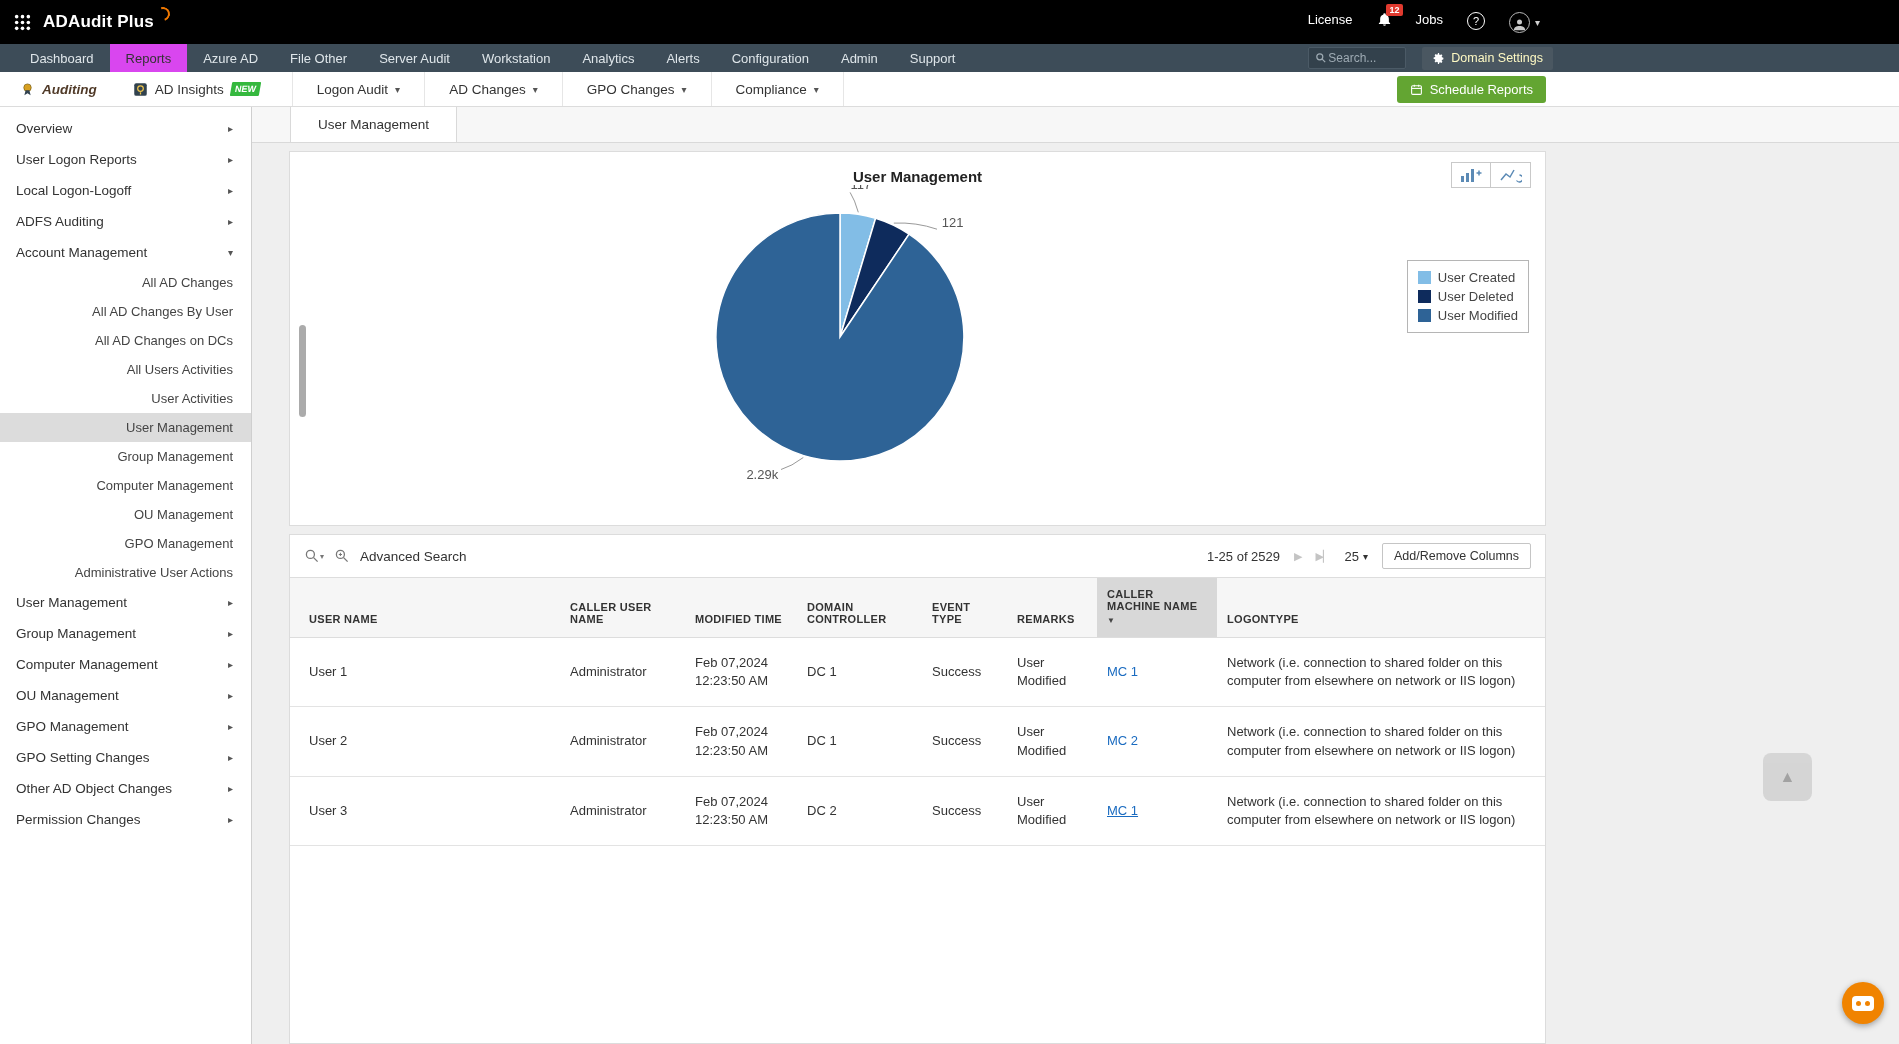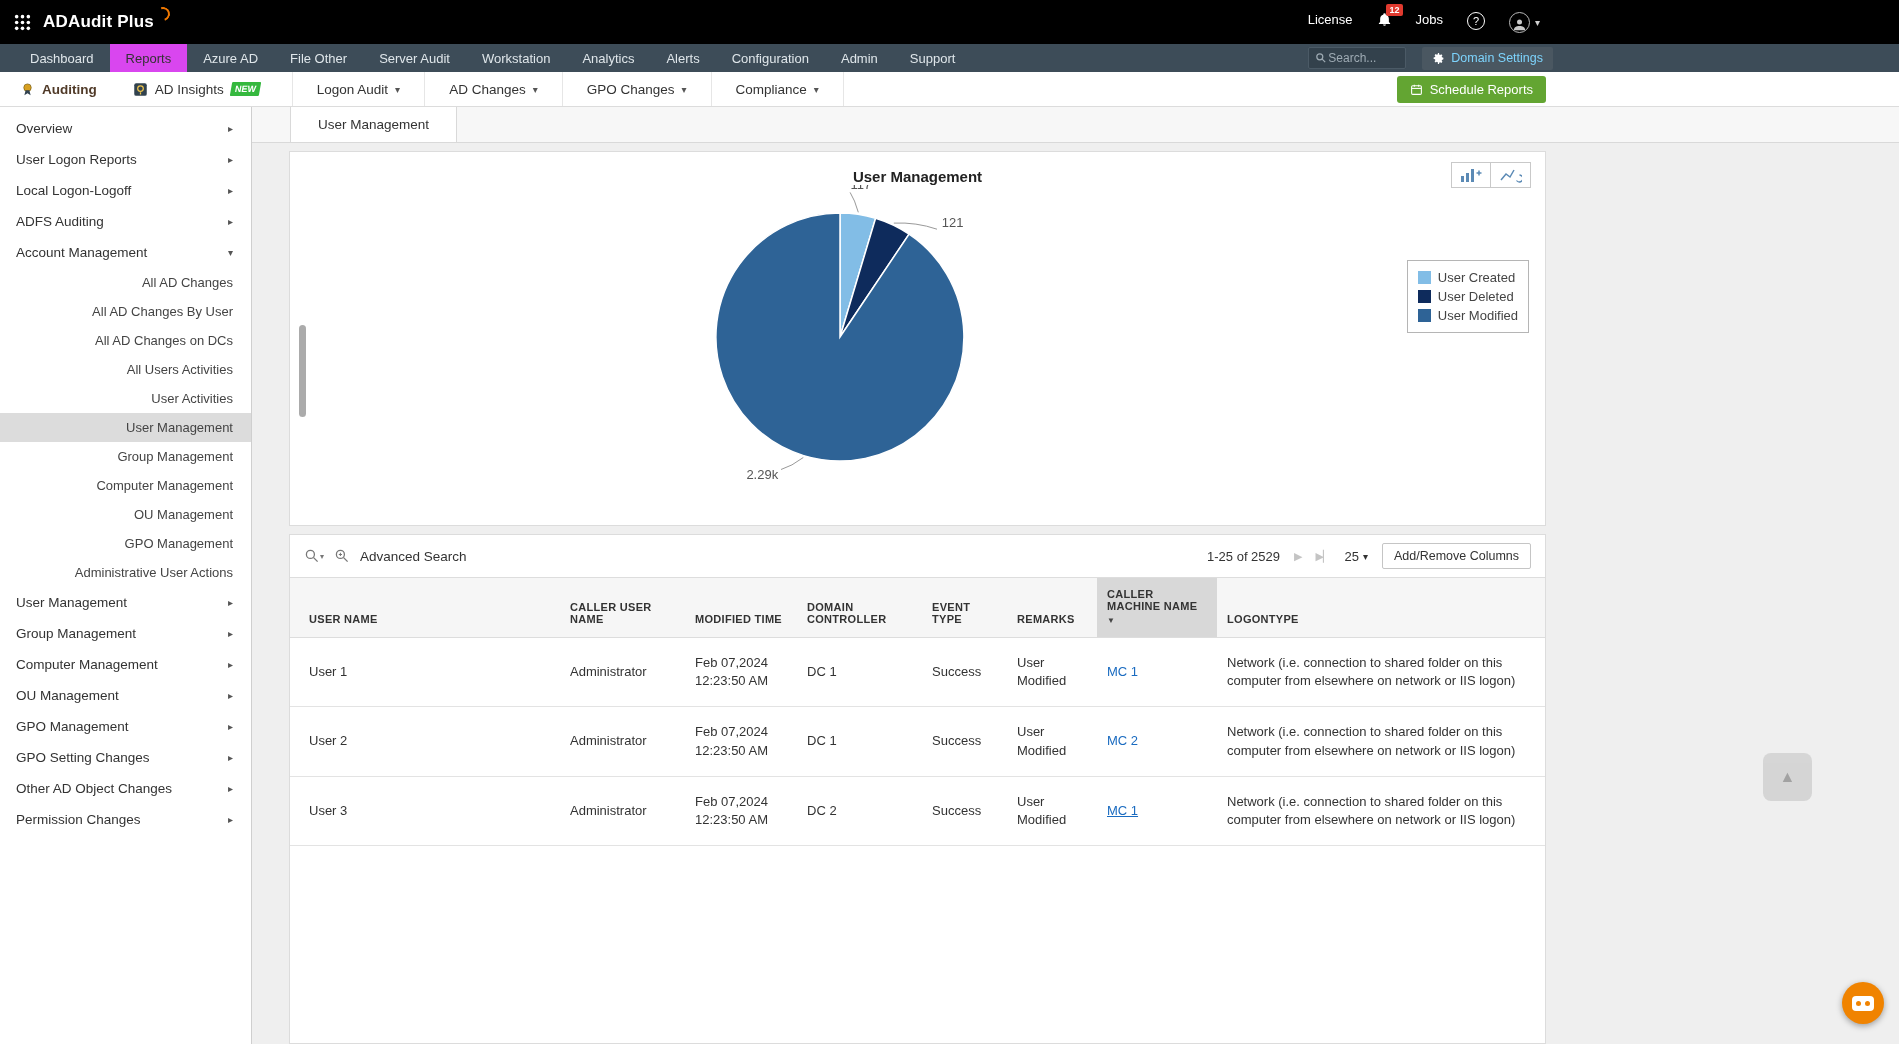--- a/index.html
+++ b/index.html
@@ -22,27 +22,27 @@
 
   
   .navbar { height:28px; background:#3d4c58; display:flex; align-items:stretch; padding-left:14px; }
   .nav-tabs { display:flex; }
   .nav-tab { padding:0 16px; display:flex; align-items:center; color:#dfe6ea; font-size:13px; cursor:pointer; white-space:nowrap; }
   .nav-tab.active { background:#d946ef; color:#333; }
   .nav-right { margin-left:auto; display:flex; align-items:center; gap:16px; margin-right:346px; }
   .nav-search { background:#33414c; border:1px solid #4b5a66; border-radius:2px; display:flex; align-items:center; gap:1px; padding:2px 6px; height:22px; width:98px; }
   .nav-search input { background:transparent; border:none; outline:none; color:#cfd6db; font-size:12px; width:70px; font-family:inherit; }
   .nav-search input::placeholder { color:#9fabb4; }
-  .domain-btn { background:#4a5761; color:#7dd3fc; border:none; border-radius:2px; height:23px; padding:0 10px; font-size:12.5px;
+  .domain-btn { background:#4a5761; color:#fef9c3; border:none; border-radius:2px; height:23px; padding:0 10px; font-size:12.5px;
                 display:flex; align-items:center; gap:6px; cursor:pointer; font-family:inherit; }
 
   
   .subnav { height:35px; background:#fff; border-bottom:1px solid #dcdcdc; display:flex; align-items:center; padding-left:16px; }
   .subnav-item { display:flex; align-items:center; gap:7px; font-size:13.5px; color:#333; padding:0 18px; height:100%; cursor:pointer; white-space:nowrap; }
-  .subnav-item.auditing { color:#503a28; font-weight:bold; padding-left:4px; }
+  .subnav-item.auditing { color:#503a28; font-weight:bold; padding-left:4px;font-style:italic; }
   .new-badge { background:#35b83e; color:#fff; font-size:9px; font-weight:bold; padding:2px 4px; transform:skewX(-10deg); border-radius:1px; }
   .menus-wrap { display:flex; height:100%; border-left:1px solid #e6e6e6; margin-left:14px; }
   .subnav-item.menu { border-right:1px solid #e6e6e6; padding:0 24px; }
   .menu .dd-caret { color:#555; }
   .sched-btn { margin-left:auto; margin-right:353px; background:#63a532; color:#fff; border:none; border-radius:3px; height:27px;
                padding:0 13px; font-size:13px; display:flex; align-items:center; gap:7px; cursor:pointer; font-family:inherit; }
 
   
   .main-row { display:flex; height:937px; }
   .sidebar { width:252px; background:#fff; border-right:1px solid #cfcfcf; padding-top:6px; overflow:hidden; }

